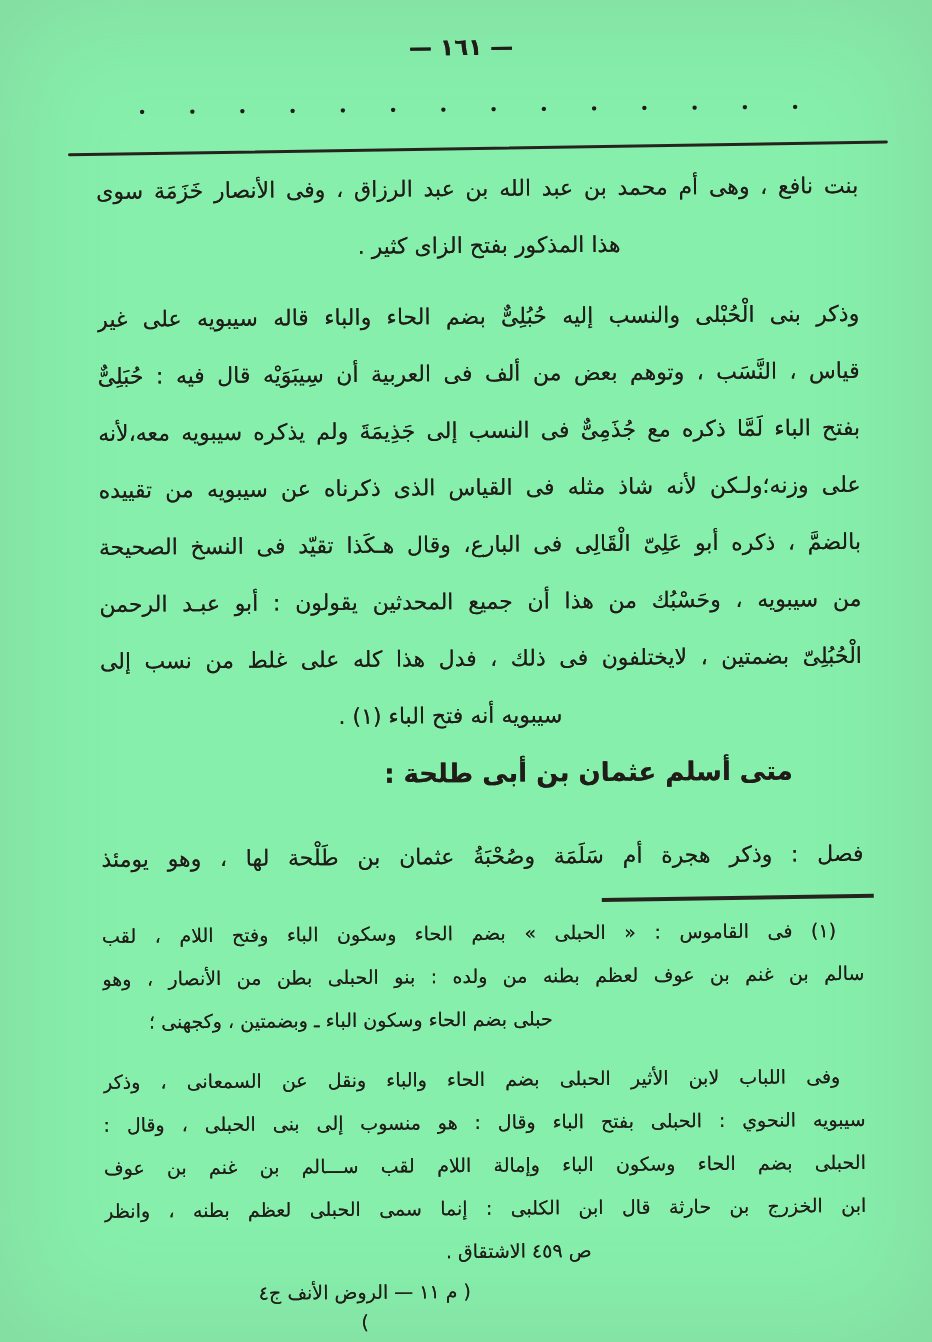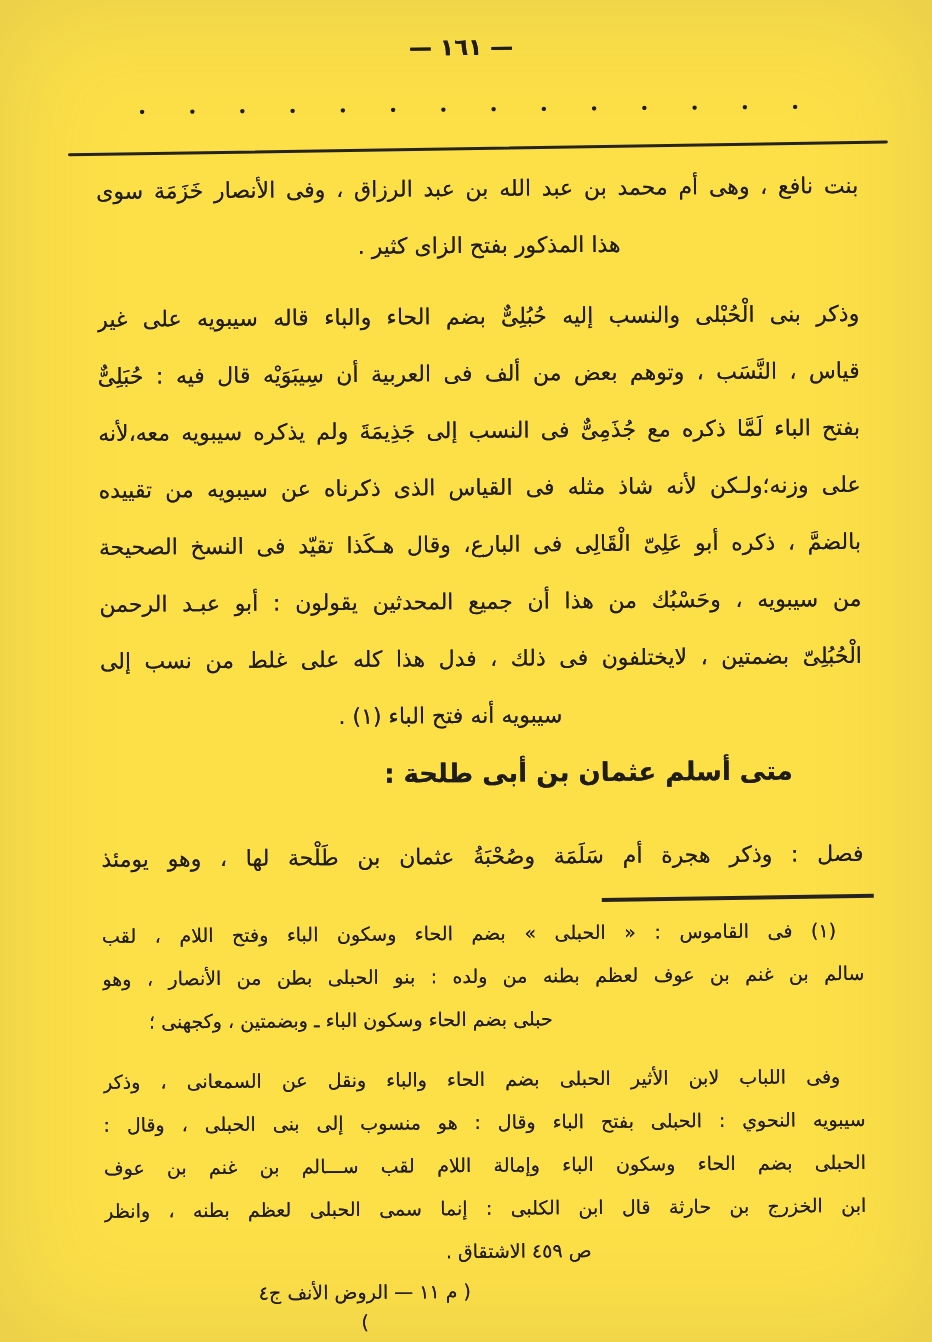--- a/index.html
+++ b/index.html
@@ -3,21 +3,21 @@
 <meta charset="utf-8">
 <style>
   html,body{margin:0;padding:0;}
   body{
     width:932px;height:1342px;
     background:#dddad4;
     font-family:"DejaVu Sans",sans-serif;
   }
   .page{
     position:relative;width:932px;height:1342px;overflow:hidden;
-    background:#fde047;
+    background:#86efac;
     box-shadow:inset 0 0 120px rgba(120,110,95,0.18);
     color:#201d19;
   }
   .scan{
     position:absolute;inset:0;
     transform:rotate(-0.45deg);
     transform-origin:50% 50%;
   }
   .ink{ text-shadow:0 0 0.6px rgba(25,22,18,0.75); }
 

